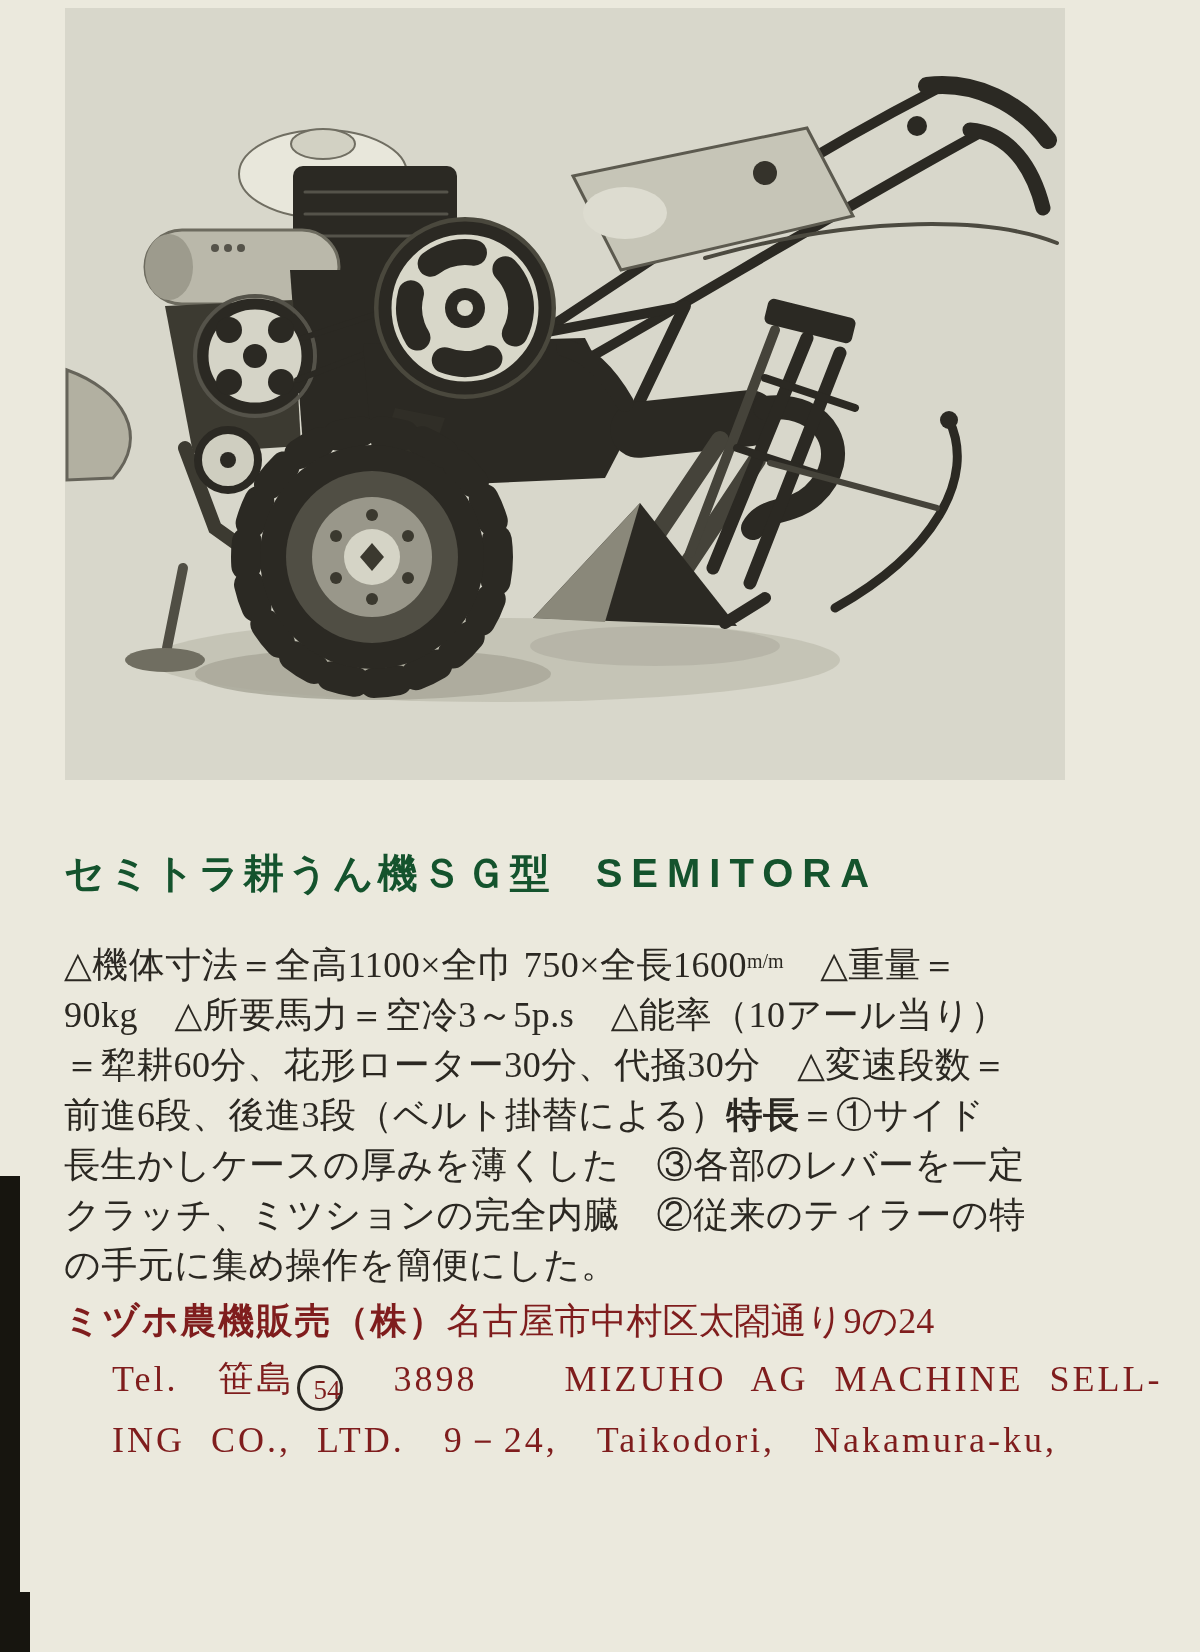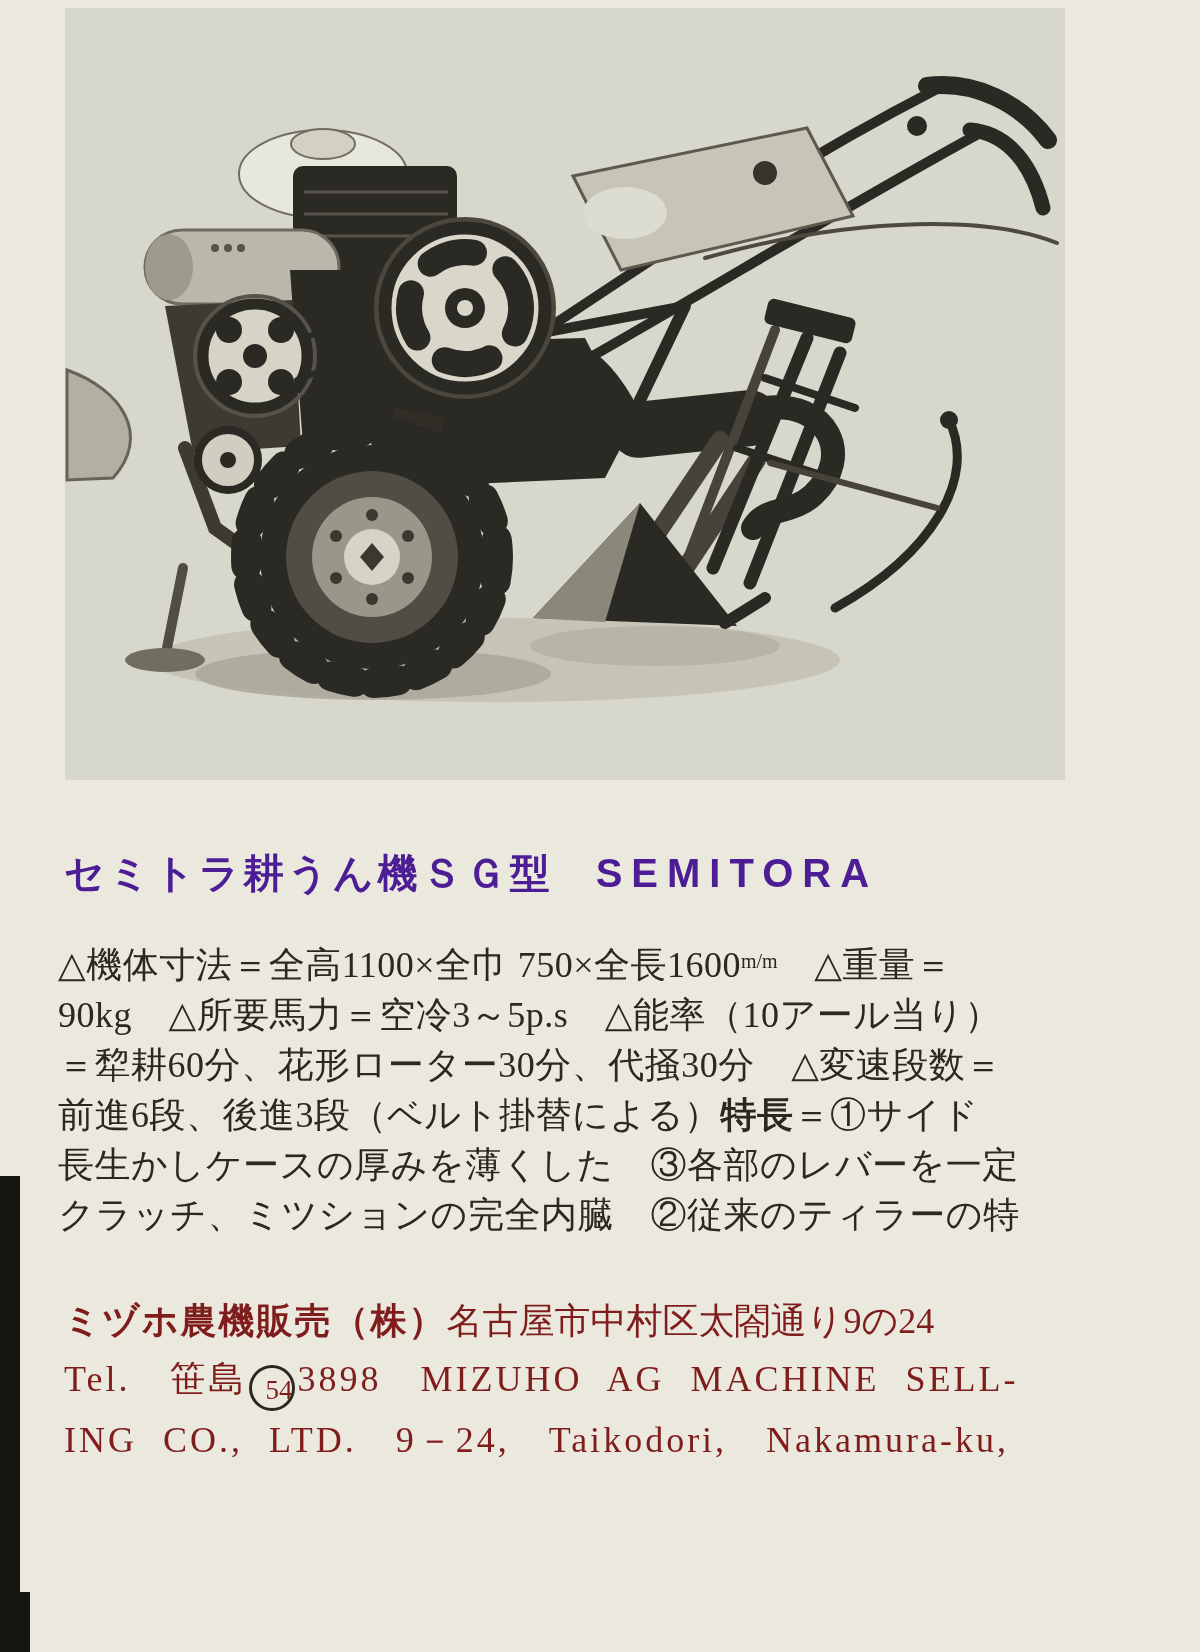--- a/index.html
+++ b/index.html
@@ -6,32 +6,32 @@
   body{width:1200px;height:1652px;font-family:"Liberation Serif","DejaVu Serif",serif;}
   .page{position:relative;width:1200px;height:1652px;background:#ebe9dd;overflow:hidden;}
 
   .photo{position:absolute;left:65px;top:8px;width:1000px;height:772px;}
 
   .left-bar{position:absolute;left:0;top:1176px;width:20px;height:476px;background:#17150f;}
   .left-bar-foot{position:absolute;left:0;top:1592px;width:30px;height:60px;background:#17150f;}
 
   .title-line{position:absolute;left:64px;top:846px;width:1080px;
     font-family:"Liberation Sans","DejaVu Sans",sans-serif;font-weight:700;
-    font-size:40px;color:#4c1d95;letter-spacing:4px;white-space:nowrap;}
+    font-size:40px;color:#14532d;letter-spacing:4px;white-space:nowrap;}
   .title-en{margin-left:42px;letter-spacing:9px;}
 
-  .specs{position:absolute;left:58px;top:936px;width:1075px;
+  .specs{position:absolute;left:64px;top:936px;width:1075px;
     font-size:36px;line-height:50px;color:#2b2822;letter-spacing:0.5px;white-space:nowrap;}
   .specs .b{font-weight:700;}
   .specs sup{font-size:20px;vertical-align:9px;letter-spacing:0;}
 
   .contact{position:absolute;left:64px;top:1292px;width:1090px;
     font-size:36px;line-height:58px;color:#7f1d1d;white-space:nowrap;}
   .company-bold{font-weight:700;letter-spacing:2px;}
-  .latin{letter-spacing:3px;word-spacing:14px;}
+  .latin{letter-spacing:3px;word-spacing:14px;margin-left:48px;}
   .circle-num{display:inline-block;width:46px;height:46px;border:3px solid #2b2822;border-radius:50%;
     text-align:right;line-height:44px;font-size:27px;letter-spacing:0;vertical-align:-8px;
     box-sizing:border-box;margin:0 2px;}
 
   .ink{fill:#2b2923;}
   .ink-s{stroke:#2b2923;}
 </style>
 </head>
 <body>
 
@@ -166,20 +166,21 @@
     <span>セミトラ耕うん機ＳＧ型</span><span class="title-en">SEMITORA</span>
   </div>
 
   <div class="specs">
     <div><span>△機体寸法＝全高1100×全巾 750×全長1600</span><sup>m/m</sup><span>　△重量＝</span></div>
     <div>90kg　△所要馬力＝空冷3～5p.s　△能率（10アール当り）</div>
     <div>＝犂耕60分、花形ローター30分、代掻30分　△変速段数＝</div>
     <div><span>前進6段、後進3段（ベルト掛替による）</span><span class="b">特長</span><span>＝①サイド</span></div>
     <div>長生かしケースの厚みを薄くした　③各部のレバーを一定</div>
     <div>クラッチ、ミツションの完全内臓　②従来のティラーの特</div>
+    <div>の手元に集め操作を簡便にした。</div>
   </div>
 
   <div class="contact">
     <div><span class="company-bold">ミヅホ農機販売（株）</span><span>名古屋市中村区太閤通り9の24</span></div>
     <div><span class="latin">Tel.　笹島</span><span class="circle-num">54</span><span class="latin">3898　</span><span class="latin">MIZUHO AG MACHINE SELL-</span></div>
     <div class="latin">ING CO., LTD.　9－24,　Taikodori,　Nakamura-ku,</div>
   </div>
 
 </div>
 

